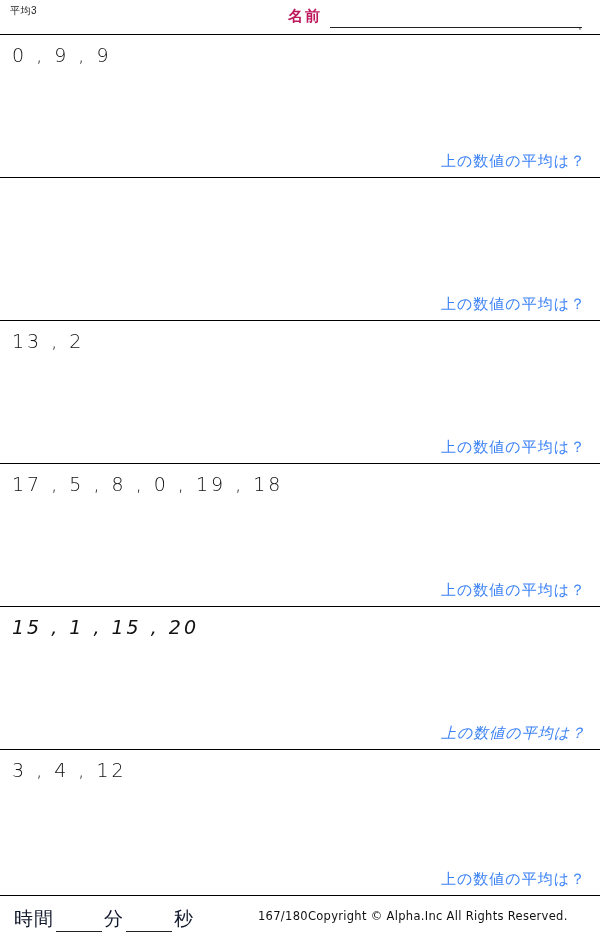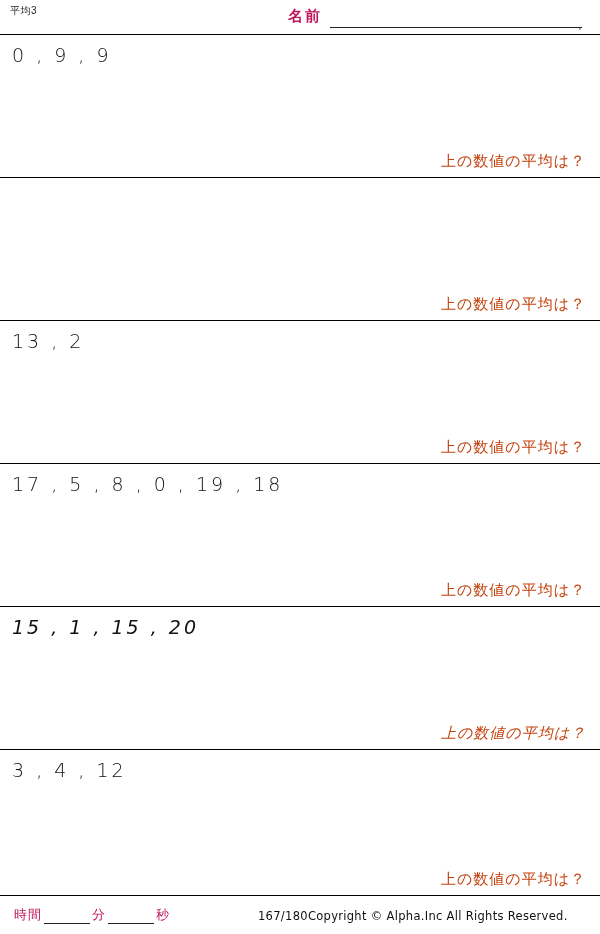--- a/index.html
+++ b/index.html
@@ -91,42 +91,42 @@
     white-space: nowrap;
     font-family: "DejaVu Sans", sans-serif;
     font-weight: 300;
   }
   .prompt {
     position: absolute;
     right: 14px;
     bottom: 6px;
     font-size: 15px;
     letter-spacing: 1px;
-    color: #c2410c;
+    color: #3b82f6;
     white-space: nowrap;
   }
 
   
   .footer {
     position: absolute;
     left: 0;
     top: 895px;
     width: 600px;
     height: 39px;
     border-top: 1px solid #000;
     box-sizing: border-box;
   }
   .time-line {
     position: absolute;
     left: 14px;
     top: 10px;
-    font-size: 13px;
+    font-size: 19px;
     letter-spacing: 1px;
     white-space: nowrap;
-    color: #be185d;
+    color: #0f172a;
   }
   .time-line .blank {
     display: inline-block;
     width: 46px;
     border-bottom: 1px solid #222;
     margin: 0 2px;
     vertical-align: bottom;
     height: 15px;
   }
   .copyright {

